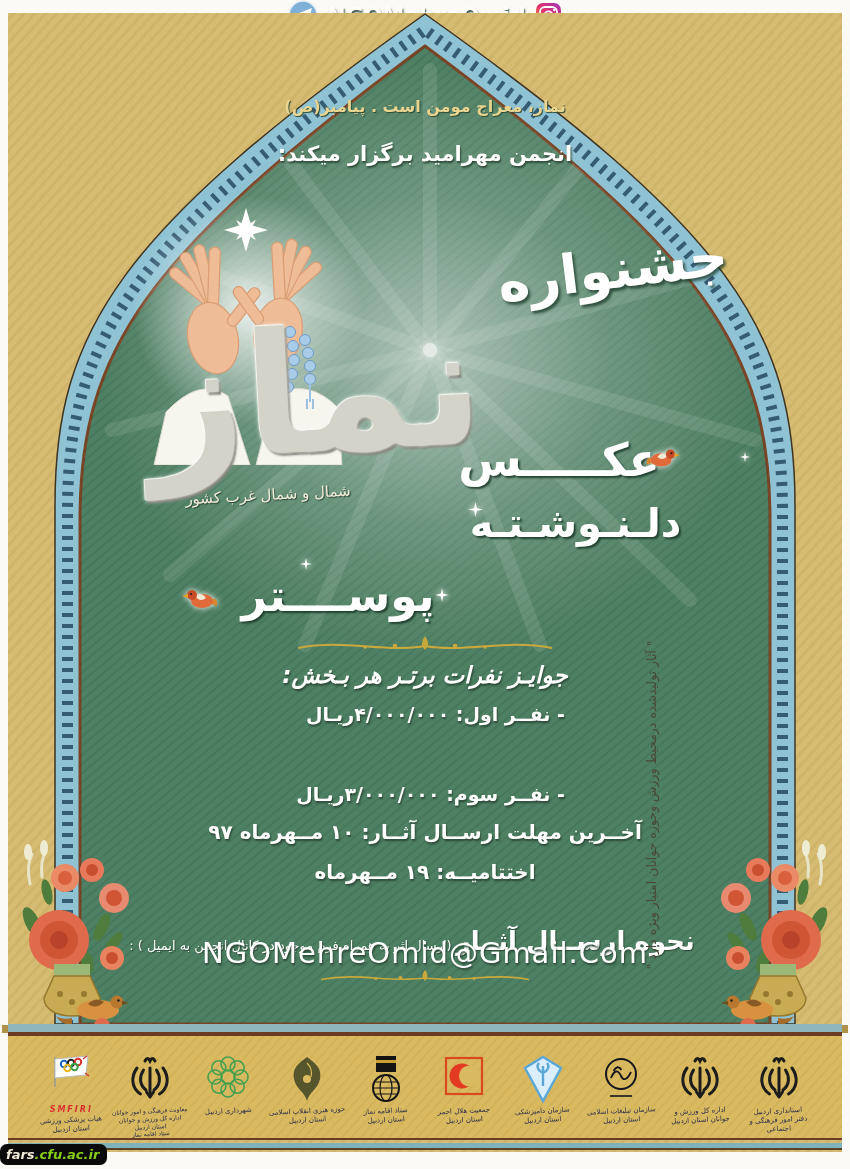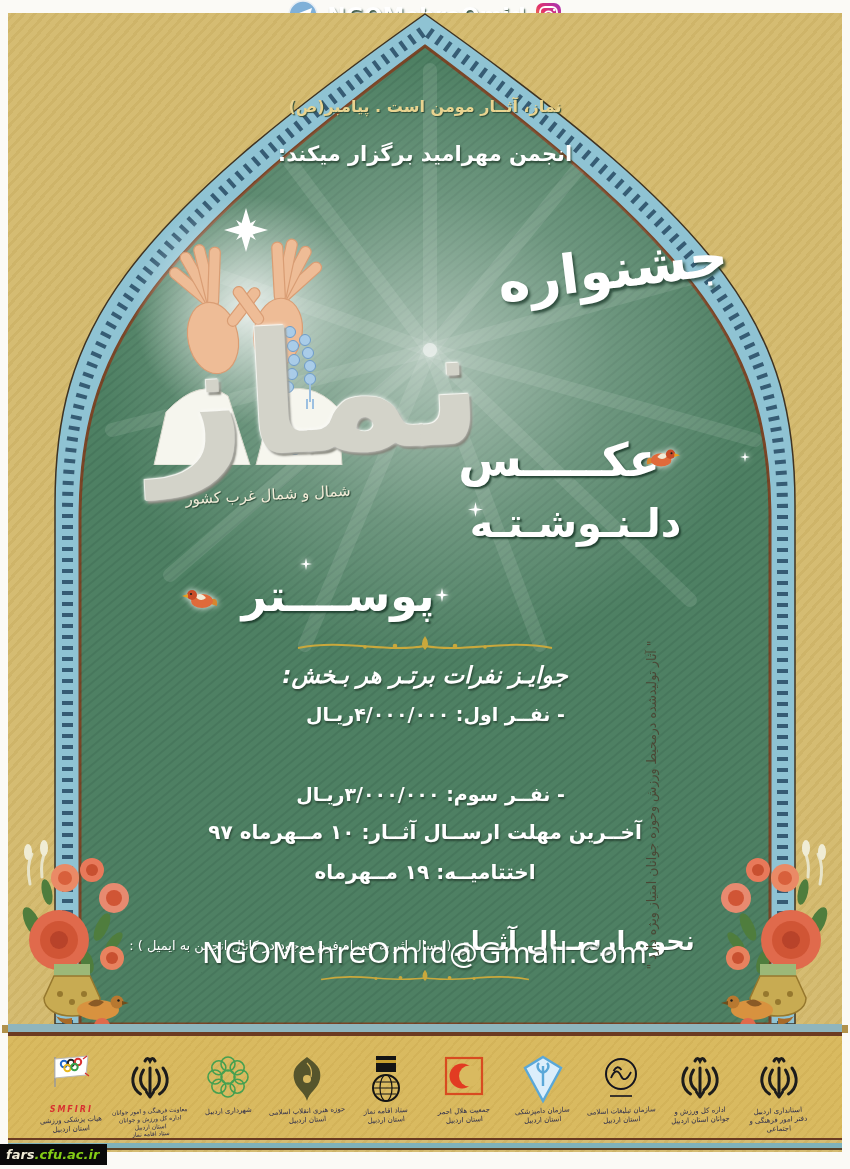--- a/index.html
+++ b/index.html
@@ -57,21 +57,21 @@
   .cap        { margin-top:2px; font-size:7px; line-height:1.3; color:#2e2e4c; direction:rtl; text-align:center; transform:rotate(-3deg); }
   .cap.small  { font-size:6px; }
   .smfiri-word{ font-size:8px; font-weight:bold; font-style:italic; color:#d83030; letter-spacing:2px; }
 
   .bottom-line-1 { position:absolute; left:8px; top:1138px; width:834px; height:2px; background:#6b3b22; }
   .bottom-line-2 { position:absolute; left:8px; top:1143px; width:834px; height:5px; background:#7fb2ba; }
   .bottom-line-3 { position:absolute; left:8px; top:1148px; width:834px; height:2px; background:#5a4228; }
 
   .watermark { position:absolute; left:0; top:1144px; height:21px; background:#0a0a0a;
                display:flex; align-items:center; padding:0 8px 0 6px;
-               font-size:13px; font-weight:bold; font-style:italic; }
+               font-size:13px; font-weight:bold; font-style:italic;border-radius:7px; }
   .watermark .wm-a { color:#f2edd8; }
   .watermark .wm-b { color:#84cc16; }
 
   .flowers { position:absolute; }
 </style>
 </head>
 <body>
 
 <div class="stage">
 
@@ -263,21 +263,21 @@
       <circle cx="182" cy="199" r="5.5"></circle>
     </g>
     <path d="M182 204 v18 m-3 -3 v10 m6 -10 v10" stroke="#9cc0e0" stroke-width="2" fill="none"></path>
     <g transform="translate(96,28)">
       <path d="M22 0 L27 17 L44 22 L27 27 L22 44 L17 27 L0 22 L17 17 Z" fill="#ffffff"></path>
       <path d="M22 8 L25 19 L36 22 L25 25 L22 36 L19 25 L8 22 L19 19 Z" fill="#ffffff" transform="rotate(45 22 22)"></path>
       <circle cx="22" cy="22" r="6" fill="#ffffff"></circle>
     </g>
   </svg>
 
-  <div class="txt quote">نماز، آثــار مومن است . پیامبر(ص)</div>
+  <div class="txt quote">نماز، معراج مومن است . پیامبر(ص)</div>
   <div class="txt organizer">انجمن مهرامید برگزار میکند:</div>
   <div class="txt festival">جشنواره</div>
   <div class="txt big-title">نماز</div>
   <div class="txt region-note">شمال و شمال غرب کشور</div>
 
   <div class="txt cat cat-photo">عکـــــس</div>
   <div class="txt cat cat-writing">دلـنـوشـتـه</div>
   <div class="txt cat cat-poster">پوســــتر</div>
 
   <svg class="spark" style="left:646px; top:444px" width="34" height="28">

